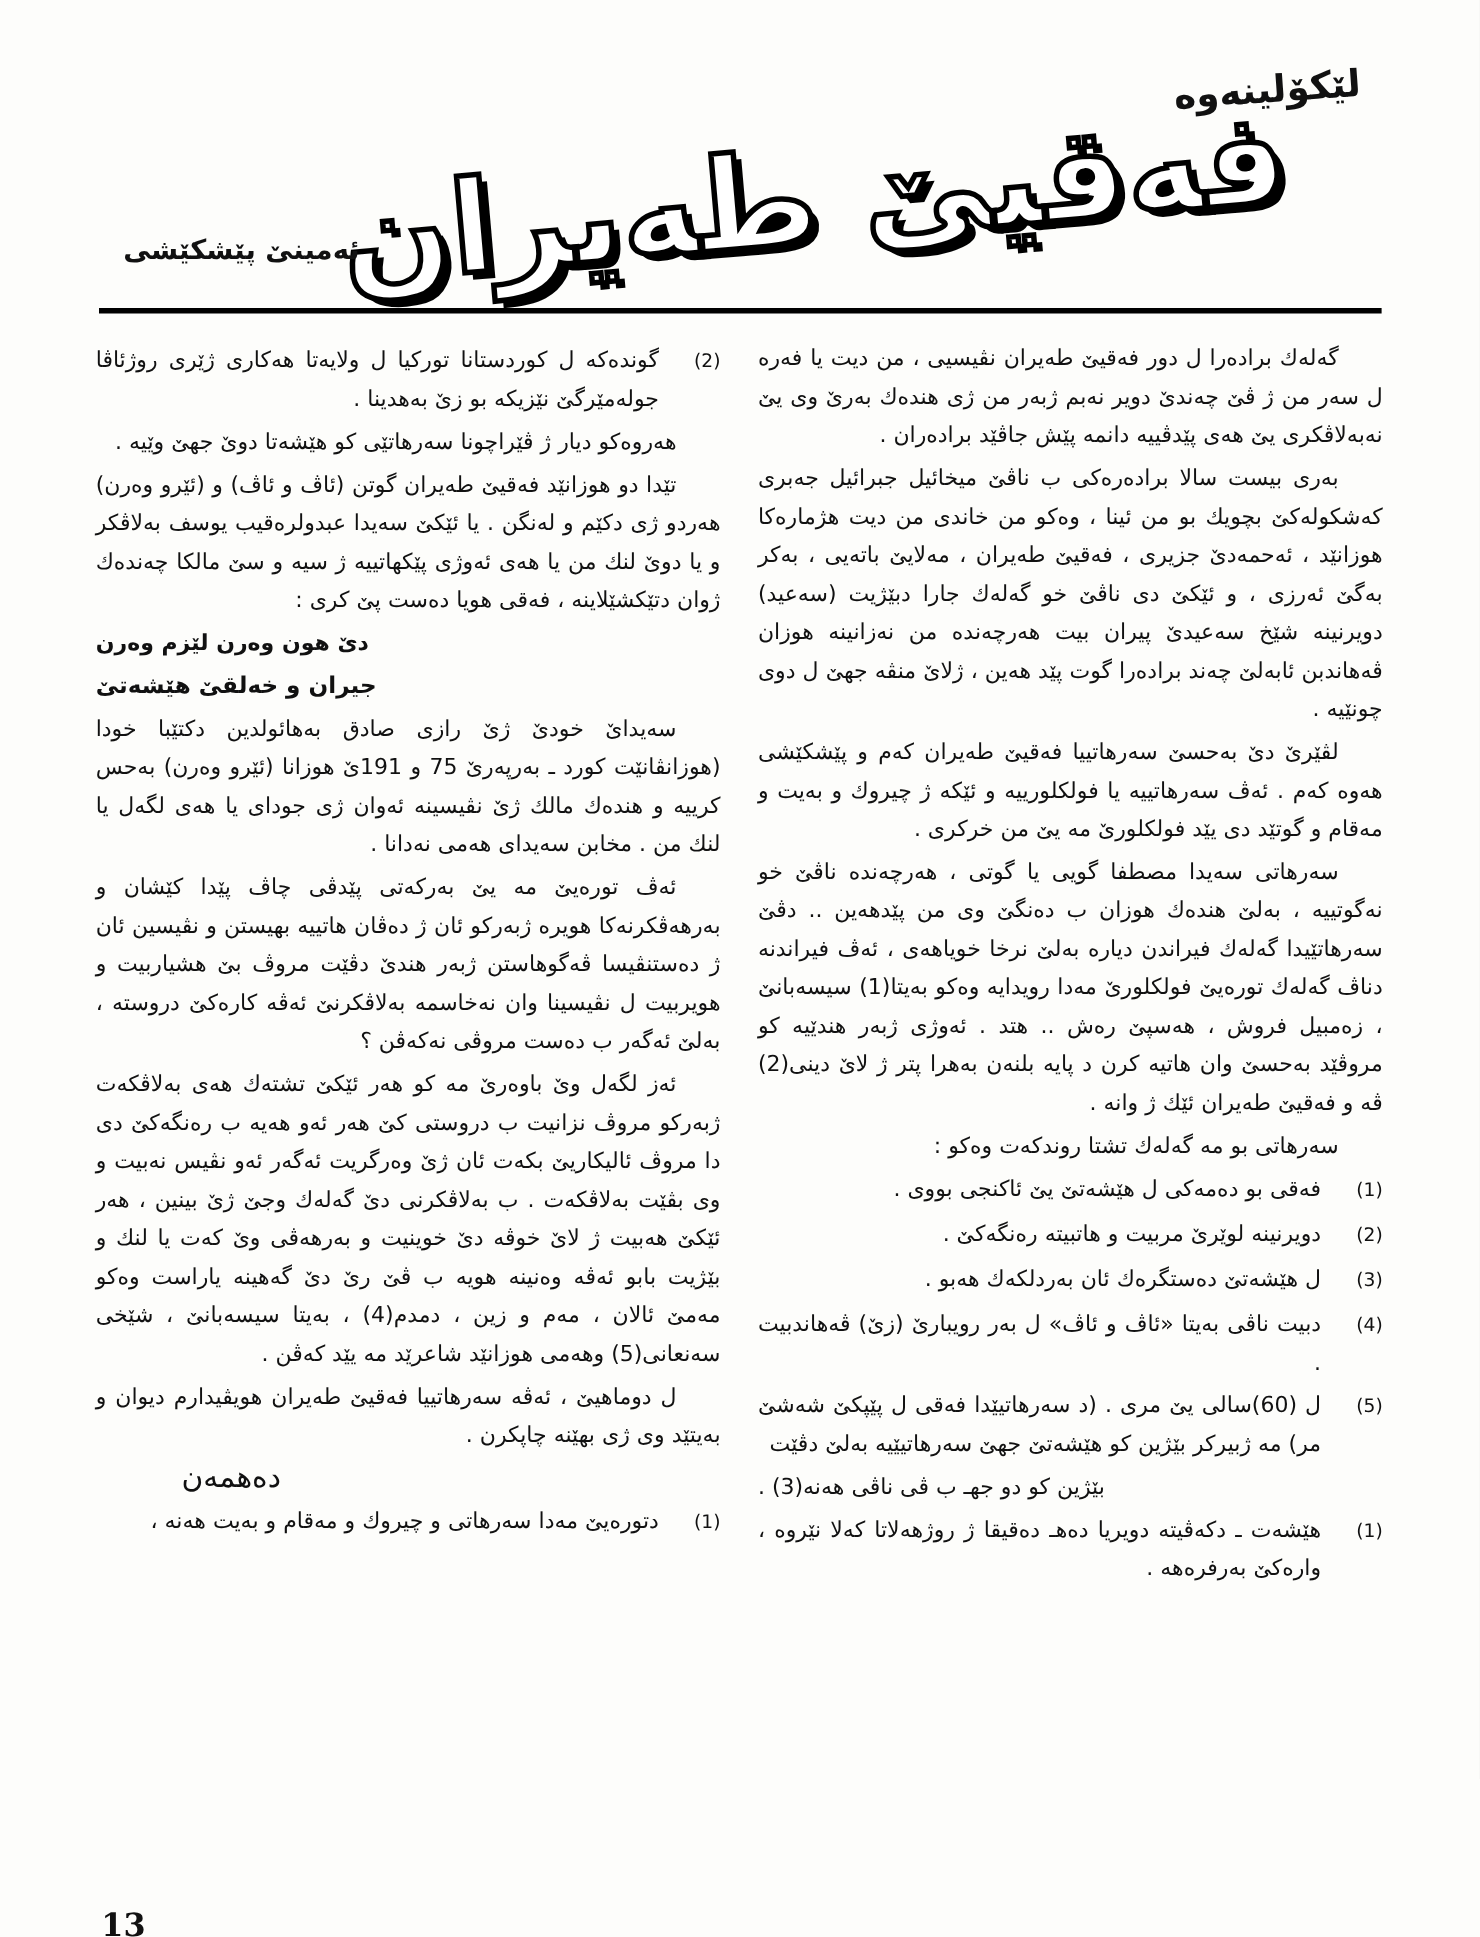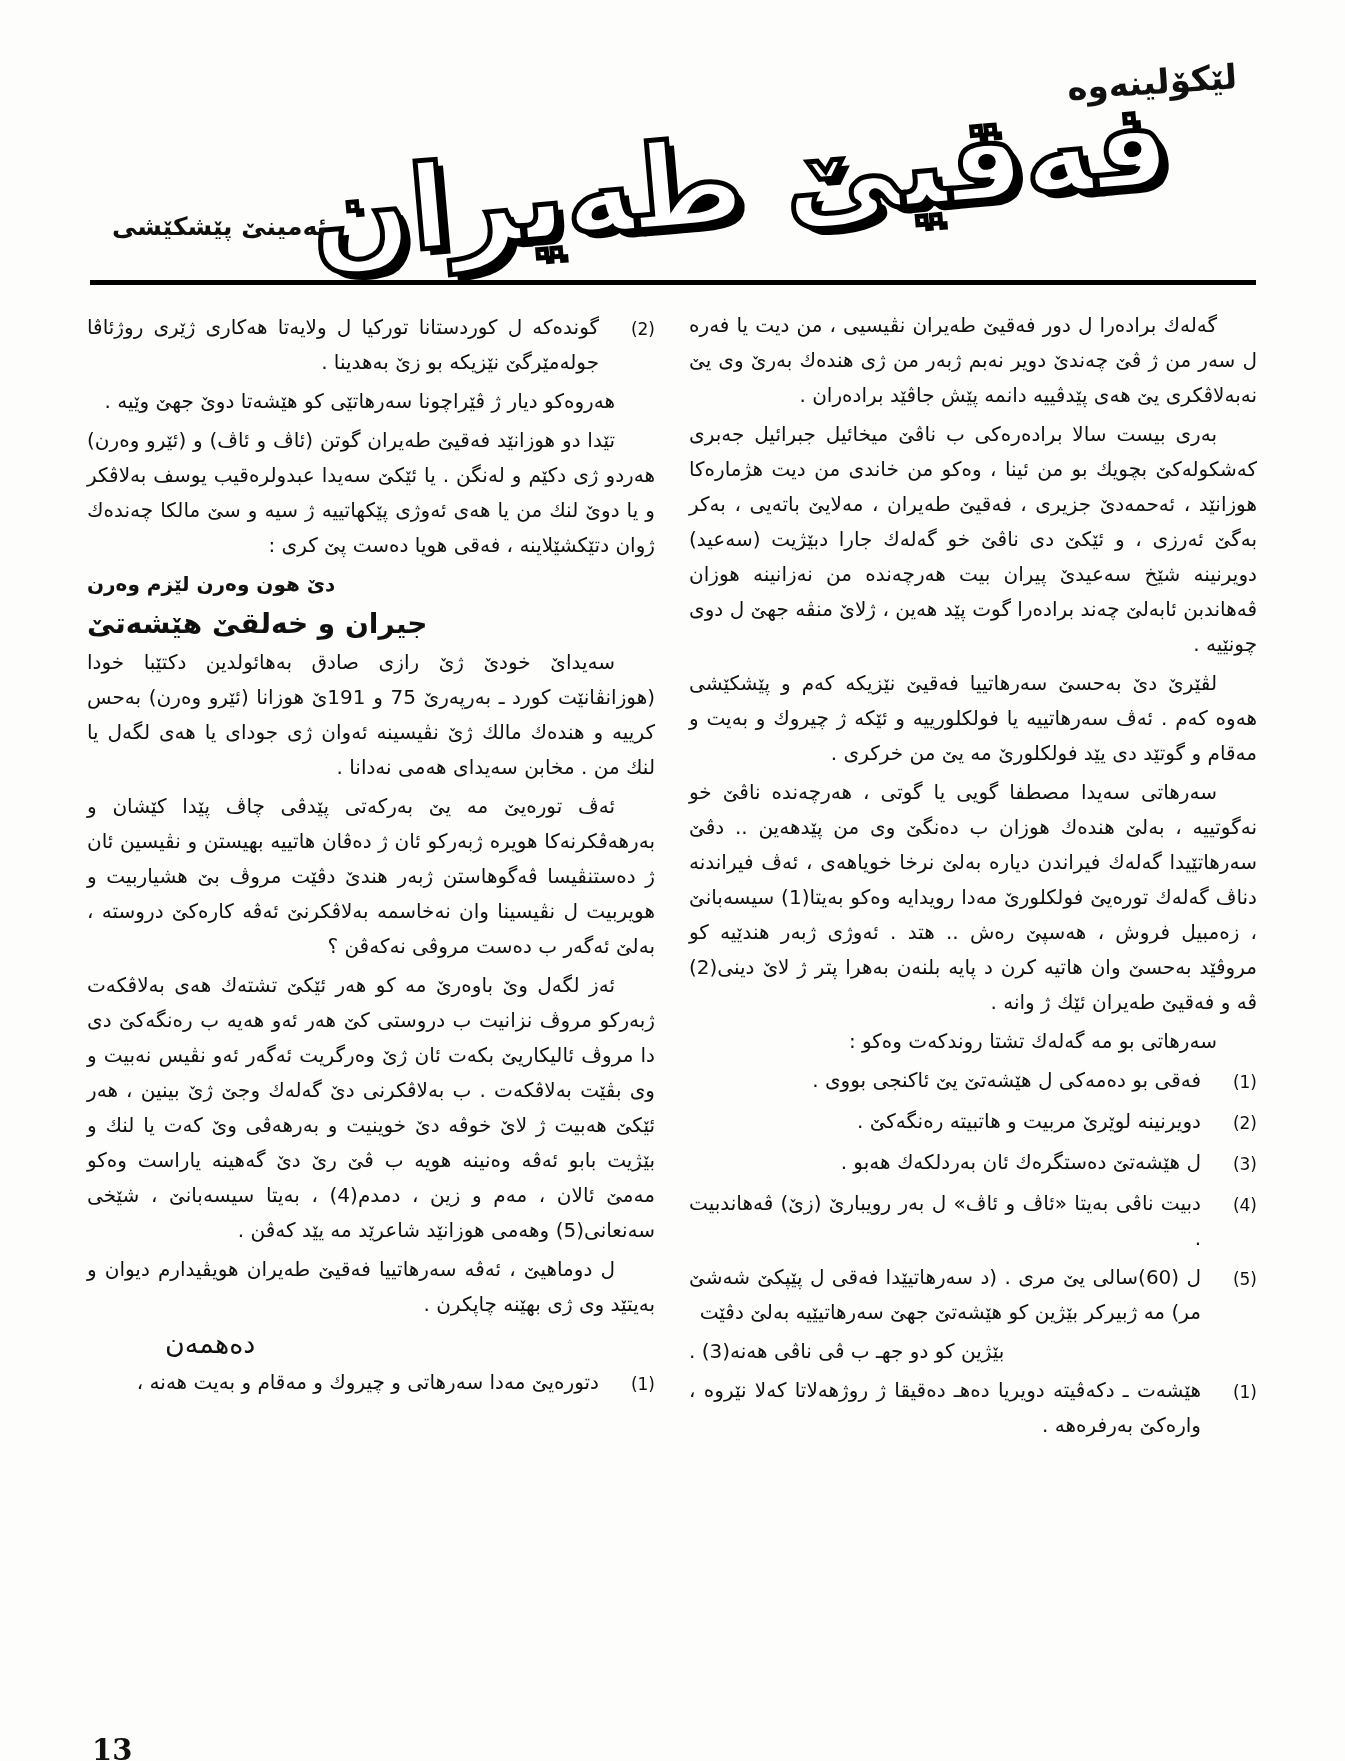--- a/index.html
+++ b/index.html
@@ -65,21 +65,21 @@
     text-align:right;font-size:17px;padding-top:2px;
   }
   .fn-item .fn-text{flex:1;text-align:justify;}
   .centered-line{text-align:left;text-indent:0 !important;margin:6px 0 10px 0;}
   .poem-line{
     font-weight:700;text-align:left;text-indent:0;
     margin:10px 0 2px 0;font-size:20px;
   }
   .section-heading{
     font-weight:700;text-align:left;text-indent:0;
-    margin:2px 0 52px 0;font-size:28px;
+    margin:2px 0 52px 0;font-size:21px;
   }
   .footnotes-heading{
     font-weight:400;text-align:right;text-indent:0;
     padding-left:78px;text-align:left;
     margin:6px 60px 4px 0;font-size:27px;
   }
   
   .page-number{
     position:absolute;top:1693px;left:92px;
     font-family:"DejaVu Serif", serif;
@@ -101,21 +101,21 @@
 
   <div class="author">ئەمینێ پێشكێشی</div>
 
   <div class="head-rule"></div>
 
   <div class="cols">
 
     <div class="col">
       <p>گەلەك برادەرا ل دور فەقیێ طەیران نڤیسیی ، من دیت یا فەرە ل سەر من ژ ڤێ چەندێ دویر نەبم ژبەر من ژی هندەك بەرێ وی یێ نەبەلاڤكری یێ هەی پێدڤییە دانمە پێش جاڤێد برادەران .</p>
       <p>بەری بیست سالا برادەرەكی ب ناڤێ میخائیل جبرائیل جەبری كەشكولەكێ بچویك بو من ئینا ، وەكو من خاندی من دیت هژمارەكا هوزانێد ، ئەحمەدێ جزیری ، فەقیێ طەیران ، مەلایێ باتەیی ، بەكر بەگێ ئەرزی ، و ئێكێ دی ناڤێ خو گەلەك جارا دبێژیت (سەعید) دویرنینە شێخ سەعیدێ پیران بیت هەرچەندە من نەزانینە هوزان ڤەهاندبن ئابەلێ چەند برادەرا گوت پێد هەین ، ژلاێ منڤە جهێ ل دوی چونێیە .</p>
-      <p>لڤێرێ دێ بەحسێ سەرهاتییا فەقیێ نێزیكە كەم و پێشكێشی هەوە كەم . ئەڤ سەرهاتییە یا فولكلورییە و ئێكە ژ چیروك و بەیت و مەقام و گوتێد دی یێد فولكلورێ مە یێ من خرکری .</p>
+      <p>لڤێرێ دێ بەحسێ سەرهاتییا فەقیێ طەیران كەم و پێشكێشی هەوە كەم . ئەڤ سەرهاتییە یا فولكلورییە و ئێكە ژ چیروك و بەیت و مەقام و گوتێد دی یێد فولكلورێ مە یێ من خرکری .</p>
       <p>سەرهاتی سەیدا مصطفا گویی یا گوتی ، هەرچەندە ناڤێ خو نەگوتییە ، بەلێ هندەك هوزان ب دەنگێ وی من پێدهەین .. دڤێ سەرهاتێیدا گەلەك فیراندن دیارە بەلێ نرخا خویاهەی ، ئەڤ فیراندنە دناڤ گەلەك تورەیێ فولكلورێ مەدا رویدایە وەكو بەیتا(1) سیسەبانێ ، زەمبیل فروش ، هەسپێ رەش .. هتد . ئەوژی ژبەر هندێیە كو مروڤێد بەحسێ وان هاتیە كرن د پایە بلنەن بەهرا پتر ژ لاێ دینی(2) ڤە و فەقیێ طەیران ئێك ژ وانە .</p>
       <p>سەرهاتی بو مە گەلەك تشتا روندكەت وەكو :</p>
 
       <div class="fn-item">
         <span class="num">(1)</span>
         <span class="fn-text">فەقی بو دەمەكی ل هێشەتێ یێ ئاكنجی بووی .</span>
       </div>
       <div class="fn-item">
         <span class="num">(2)</span>
         <span class="fn-text">دویرنینە لوێرێ مربیت و هاتبیتە رەنگەكێ .</span>

